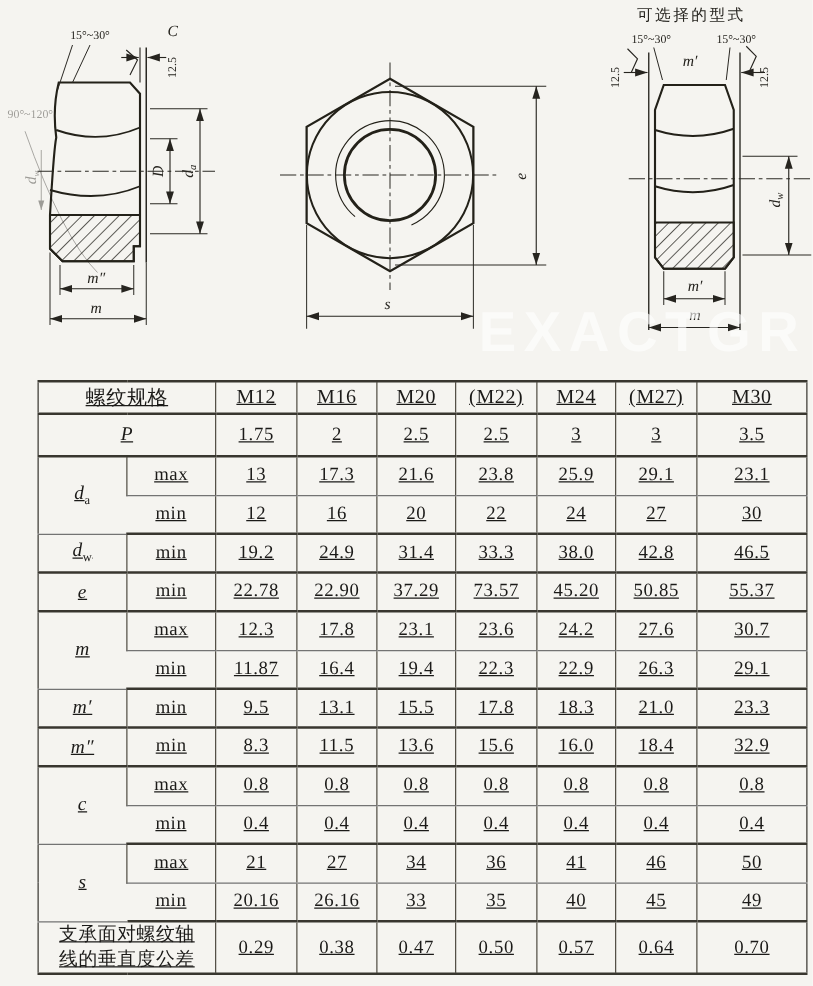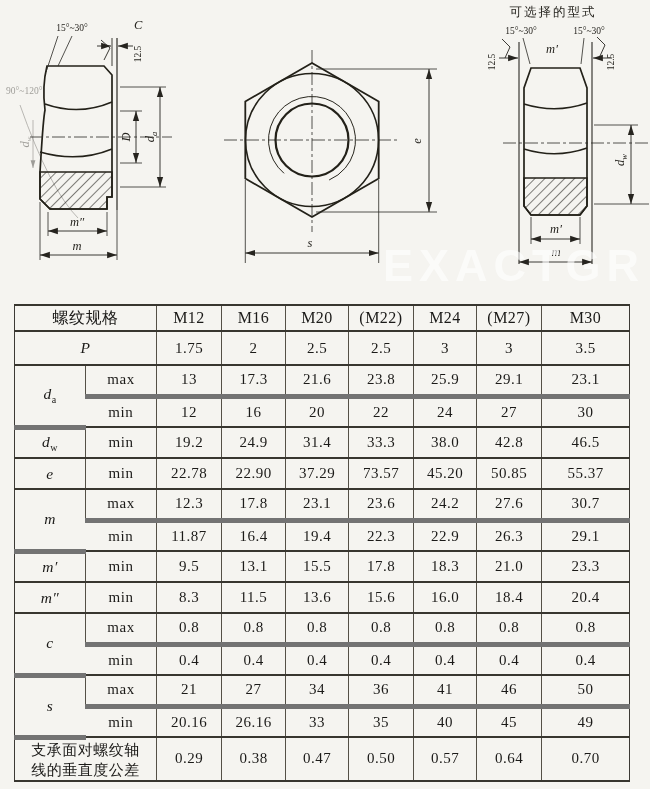--- a/index.html
+++ b/index.html
@@ -13,36 +13,36 @@
   svg .dim{font-style:italic;font-size:12.5px;}
   svg .small{font-size:9.5px;}
   svg .cjk{font-size:12.5px;letter-spacing:2px;}
   .watermark{
     position:absolute;left:383px;top:240px;z-index:6;
     font-family:"Liberation Sans", sans-serif;font-weight:700;
     font-size:45px;letter-spacing:6px;color:rgba(255,255,255,0.62);
     user-select:none;white-space:nowrap;
   }
   table.spec{
-    position:absolute;left:14px;top:304px;width:615px;z-index:3;
+    position:absolute;left:30px;top:304px;width:615px;z-index:3;
     border-collapse:collapse;table-layout:fixed;
-    border:1px solid #3c3a35;border-top:2.4px solid #38362f;border-bottom:2.6px solid #38362f;
+    border:1px solid #3c3a35;border-top:2.4px solid #38362f;border-bottom:2.6px solid #38362f;text-decoration:underline;
   }
   table.spec th, table.spec td{
     text-align:center;vertical-align:middle;padding:0;
     font-weight:normal;font-size:15px;letter-spacing:0.5px;
     border-left:1px solid #545047;
   }
   table.spec th:first-child, table.spec td:first-child{border-left:none;}
   tr.hdr{height:26px;} tr.hdr th{font-size:16px;}
   tr.prow{height:34px;}
   tr.drow{height:31px;}
   tr.frow{height:34px;margin-top:28px;}
   tr.bthick > th, tr.bthick > td{border-bottom:2px solid #38362f;}
-  tr.bthin  > td{border-bottom:5px solid #737373;}
+  tr.bthin  > td{border-bottom:1px solid #737373;}
   td.pname i, td.plabel i{font-style:italic;font-size:15.5px;}
   td.pname sub{font-size:10px;}
   td.flabel{font-size:15px;line-height:20px;}
 </style>
 </head>
 <body>
 
 <div class="page">
 
   <svg class="drawing-svg" width="650" height="302" viewBox="0 0 650 302">
@@ -279,21 +279,21 @@
         </tr>
         <tr class="drow bthick">
           <td class="pname" rowspan="1"><i>m″</i></td>
           <td class="limit">min</td>
           <td>8.3</td>
           <td>11.5</td>
           <td>13.6</td>
           <td>15.6</td>
           <td>16.0</td>
           <td>18.4</td>
-          <td>20.4</td>
+          <td>32.9</td>
         </tr>
         <tr class="drow bthin">
           <td class="pname" rowspan="2"><i>c</i></td>
           <td class="limit">max</td>
           <td>0.8</td>
           <td>0.8</td>
           <td>0.8</td>
           <td>0.8</td>
           <td>0.8</td>
           <td>0.8</td>

